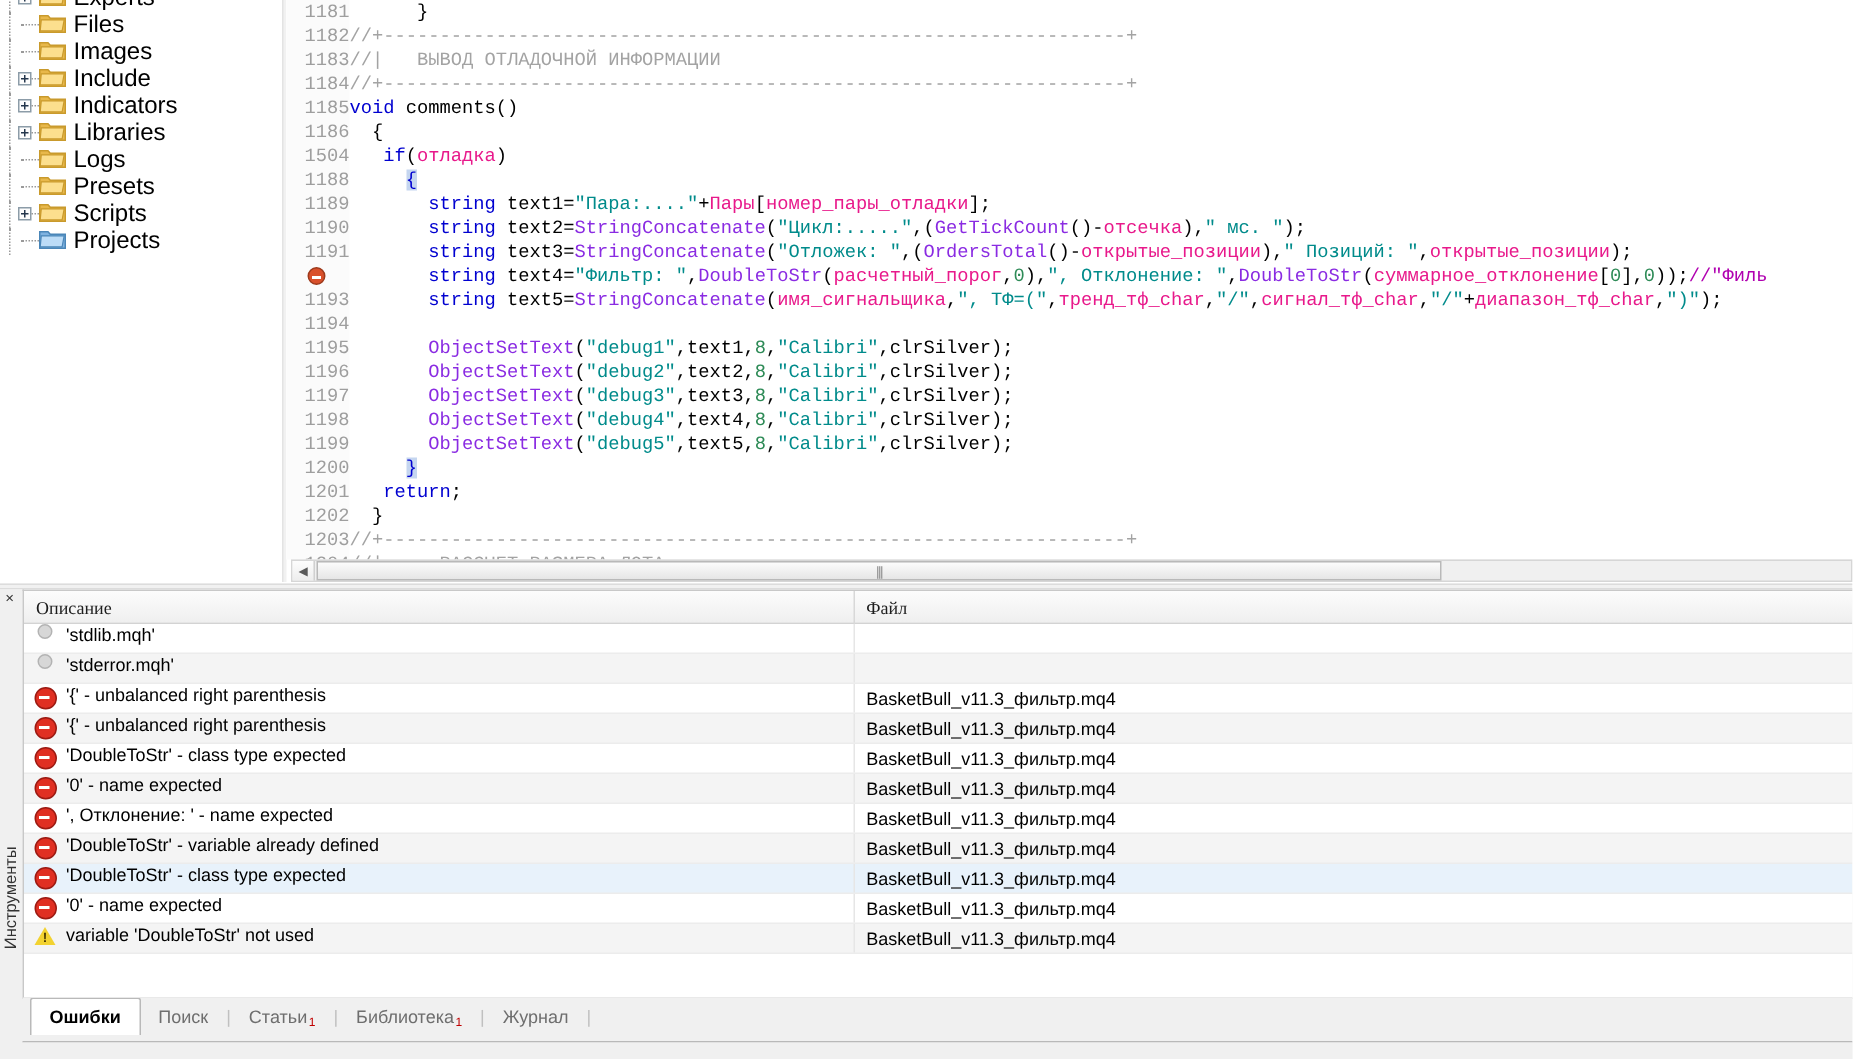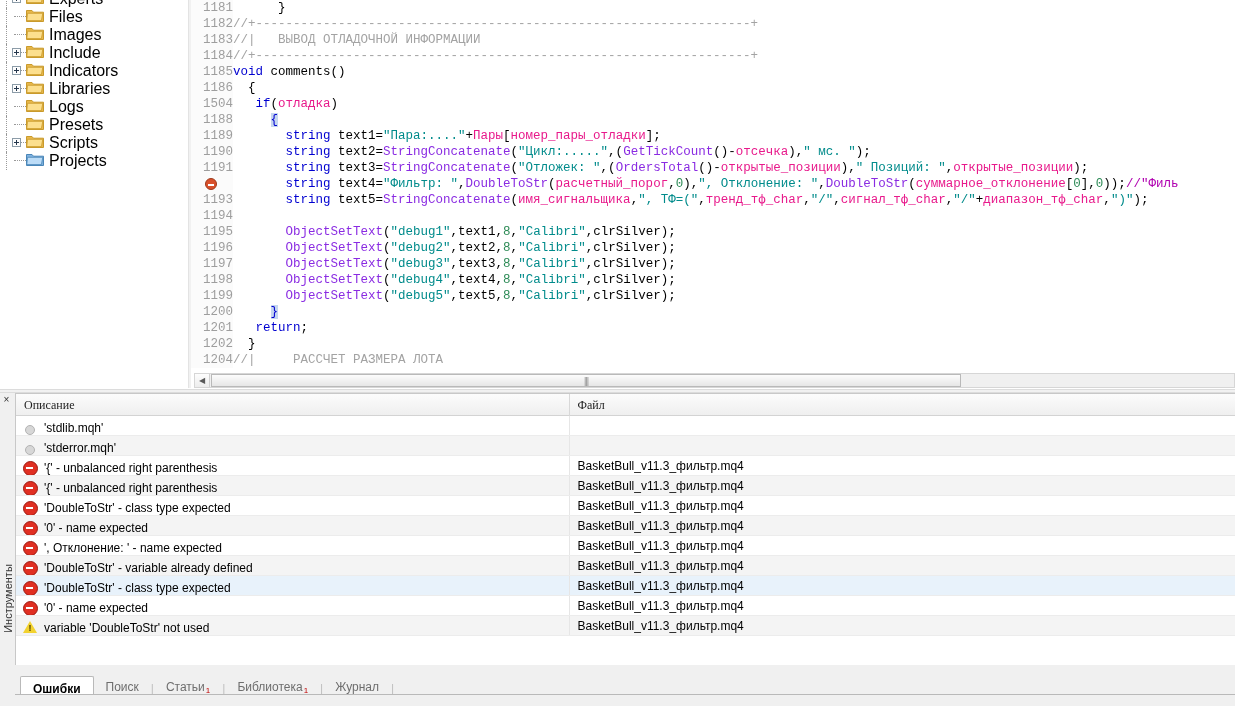--- a/index.html
+++ b/index.html
@@ -232,21 +232,21 @@
   .err-row {
     display: flex;
     height: 20px;
     font-size: 12px;
     border-bottom: 1px solid #ececec;
   }
   .err-row.alt { background: #f4f4f4; }
   .err-row.sel { background: #e8f2fb; }
   .err-row .c1 {
     width: 554px;
-    display: flex; align-items: flex-end;
+    display: flex; align-items: flex-start;
     padding-left: 6px;
     border-right: 1px solid #e6e6e6;
     overflow: hidden; white-space: nowrap;
   }
   .err-row .c2 {
     width: 666px;
     display: flex; align-items: center;
     padding-left: 8px;
     overflow: hidden; white-space: nowrap;
   }
@@ -289,24 +289,24 @@
   }
   .summary-text { color: #c00000; font-weight: bold; }
 
   
   #tool-tabs {
     position: absolute; left: 15px; top: 272px;
     width: 1220px; height: 41px;
     background: #f0f0f0;
   }
   #tabs-row {
-    position: absolute; left: 0; top: 11px;
+    position: absolute; left: 0; top: 0;
     height: 25px;
     display: flex;
-    align-items: flex-start;
+    align-items: center;
   }
   .tab {
     height: 22px;
     display: flex; align-items: center;
     padding: 0 12px;
     font-size: 12px;
     color: #6e6e6e;
     position: relative;
   }
   .tab.active {
@@ -498,20 +498,21 @@
       <div class="code-row"><span class="lineno">1193</span><span class="codetext"><span class="c-plain">       </span><span class="c-kw">string</span><span class="c-plain"> text5=</span><span class="c-fn">StringConcatenate</span><span class="c-plain">(</span><span class="c-var">имя_сигнальщика</span><span class="c-plain">,</span><span class="c-str">", ТФ=("</span><span class="c-plain">,</span><span class="c-var">тренд_тф_char</span><span class="c-plain">,</span><span class="c-str">"/"</span><span class="c-plain">,</span><span class="c-var">сигнал_тф_char</span><span class="c-plain">,</span><span class="c-str">"/"</span><span class="c-plain">+</span><span class="c-var">диапазон_тф_char</span><span class="c-plain">,</span><span class="c-str">")"</span><span class="c-plain">);</span></span></div>
       <div class="code-row"><span class="lineno">1194</span><span class="codetext"><span class="c-plain"></span></span></div>
       <div class="code-row"><span class="lineno">1195</span><span class="codetext"><span class="c-plain">       </span><span class="c-fn">ObjectSetText</span><span class="c-plain">(</span><span class="c-str">"debug1"</span><span class="c-plain">,text1,</span><span class="c-num">8</span><span class="c-plain">,</span><span class="c-str">"Calibri"</span><span class="c-plain">,</span><span class="c-plain">clrSilver</span><span class="c-plain">);</span></span></div>
       <div class="code-row"><span class="lineno">1196</span><span class="codetext"><span class="c-plain">       </span><span class="c-fn">ObjectSetText</span><span class="c-plain">(</span><span class="c-str">"debug2"</span><span class="c-plain">,text2,</span><span class="c-num">8</span><span class="c-plain">,</span><span class="c-str">"Calibri"</span><span class="c-plain">,</span><span class="c-plain">clrSilver</span><span class="c-plain">);</span></span></div>
       <div class="code-row"><span class="lineno">1197</span><span class="codetext"><span class="c-plain">       </span><span class="c-fn">ObjectSetText</span><span class="c-plain">(</span><span class="c-str">"debug3"</span><span class="c-plain">,text3,</span><span class="c-num">8</span><span class="c-plain">,</span><span class="c-str">"Calibri"</span><span class="c-plain">,</span><span class="c-plain">clrSilver</span><span class="c-plain">);</span></span></div>
       <div class="code-row"><span class="lineno">1198</span><span class="codetext"><span class="c-plain">       </span><span class="c-fn">ObjectSetText</span><span class="c-plain">(</span><span class="c-str">"debug4"</span><span class="c-plain">,text4,</span><span class="c-num">8</span><span class="c-plain">,</span><span class="c-str">"Calibri"</span><span class="c-plain">,</span><span class="c-plain">clrSilver</span><span class="c-plain">);</span></span></div>
       <div class="code-row"><span class="lineno">1199</span><span class="codetext"><span class="c-plain">       </span><span class="c-fn">ObjectSetText</span><span class="c-plain">(</span><span class="c-str">"debug5"</span><span class="c-plain">,text5,</span><span class="c-num">8</span><span class="c-plain">,</span><span class="c-str">"Calibri"</span><span class="c-plain">,</span><span class="c-plain">clrSilver</span><span class="c-plain">);</span></span></div>
       <div class="code-row"><span class="lineno">1200</span><span class="codetext"><span class="c-plain">     </span><span class="sel-brace">}</span></span></div>
       <div class="code-row"><span class="lineno">1201</span><span class="codetext"><span class="c-plain">   </span><span class="c-kw">return</span><span class="c-plain">;</span></span></div>
       <div class="code-row"><span class="lineno">1202</span><span class="codetext"><span class="c-plain">  }</span></span></div>
+      <div class="code-row"><span class="lineno">1203</span><span class="codetext"><span class="c-com">//+------------------------------------------------------------------+</span></span></div>
       <div class="code-row"><span class="lineno">1204</span><span class="codetext"><span class="c-com">//|     РАССЧЕТ РАЗМЕРА ЛОТА</span></span></div>
     </div>
 
   <div id="hscroll">
     <div class="arrow-l">◀</div>
     <div class="thumb">|||</div>
     <div class="track-rest"></div>
   </div>
 
   <div id="hsplit"></div>

